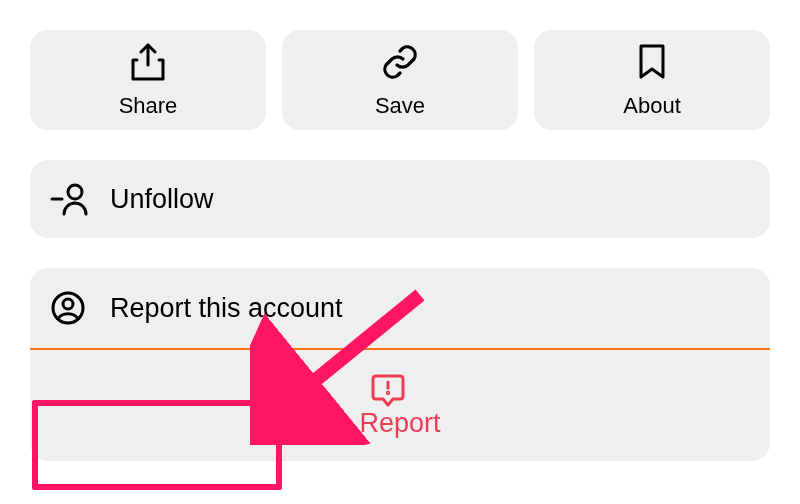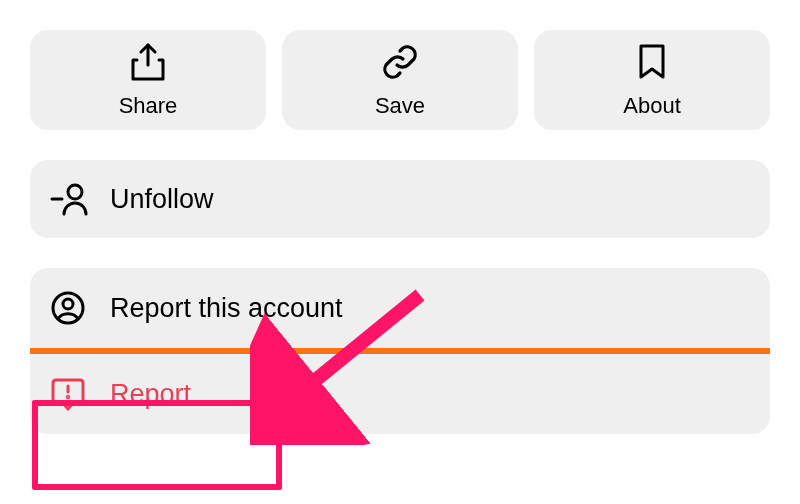--- a/index.html
+++ b/index.html
@@ -60,21 +60,22 @@
       align-items: center;
       justify-content: flex-start;
     }
     .list-row .row-label {
       font-size: 27px;
       font-weight: 400;
       color: #000;
     }
     .list-row.danger .row-label { color: #EB3E55; }
     .list-row + .list-row {
-      border-top: 6px solid #f97316;
+      border-top: 2px solid #f97316;
+      flex-direction: column;
     }
     .highlight-box {
       position: absolute;
       left: 32px;
       top: 400px;
       width: 250px;
       height: 90px;
       border: 6px solid #FF1466;
       border-radius: 2px;
       pointer-events: none;

